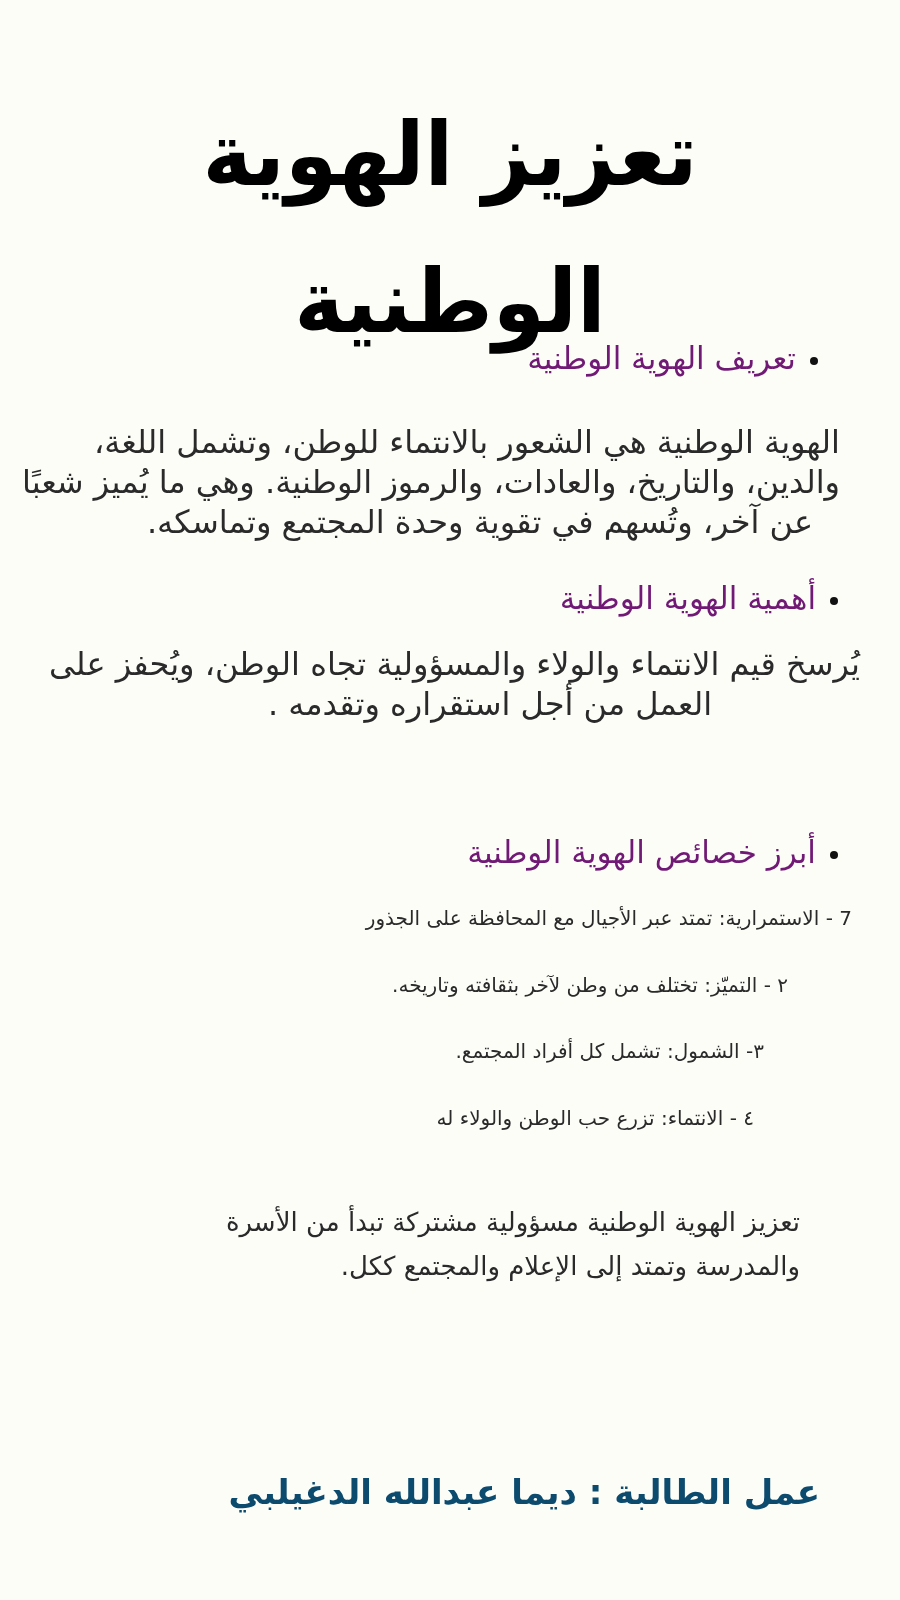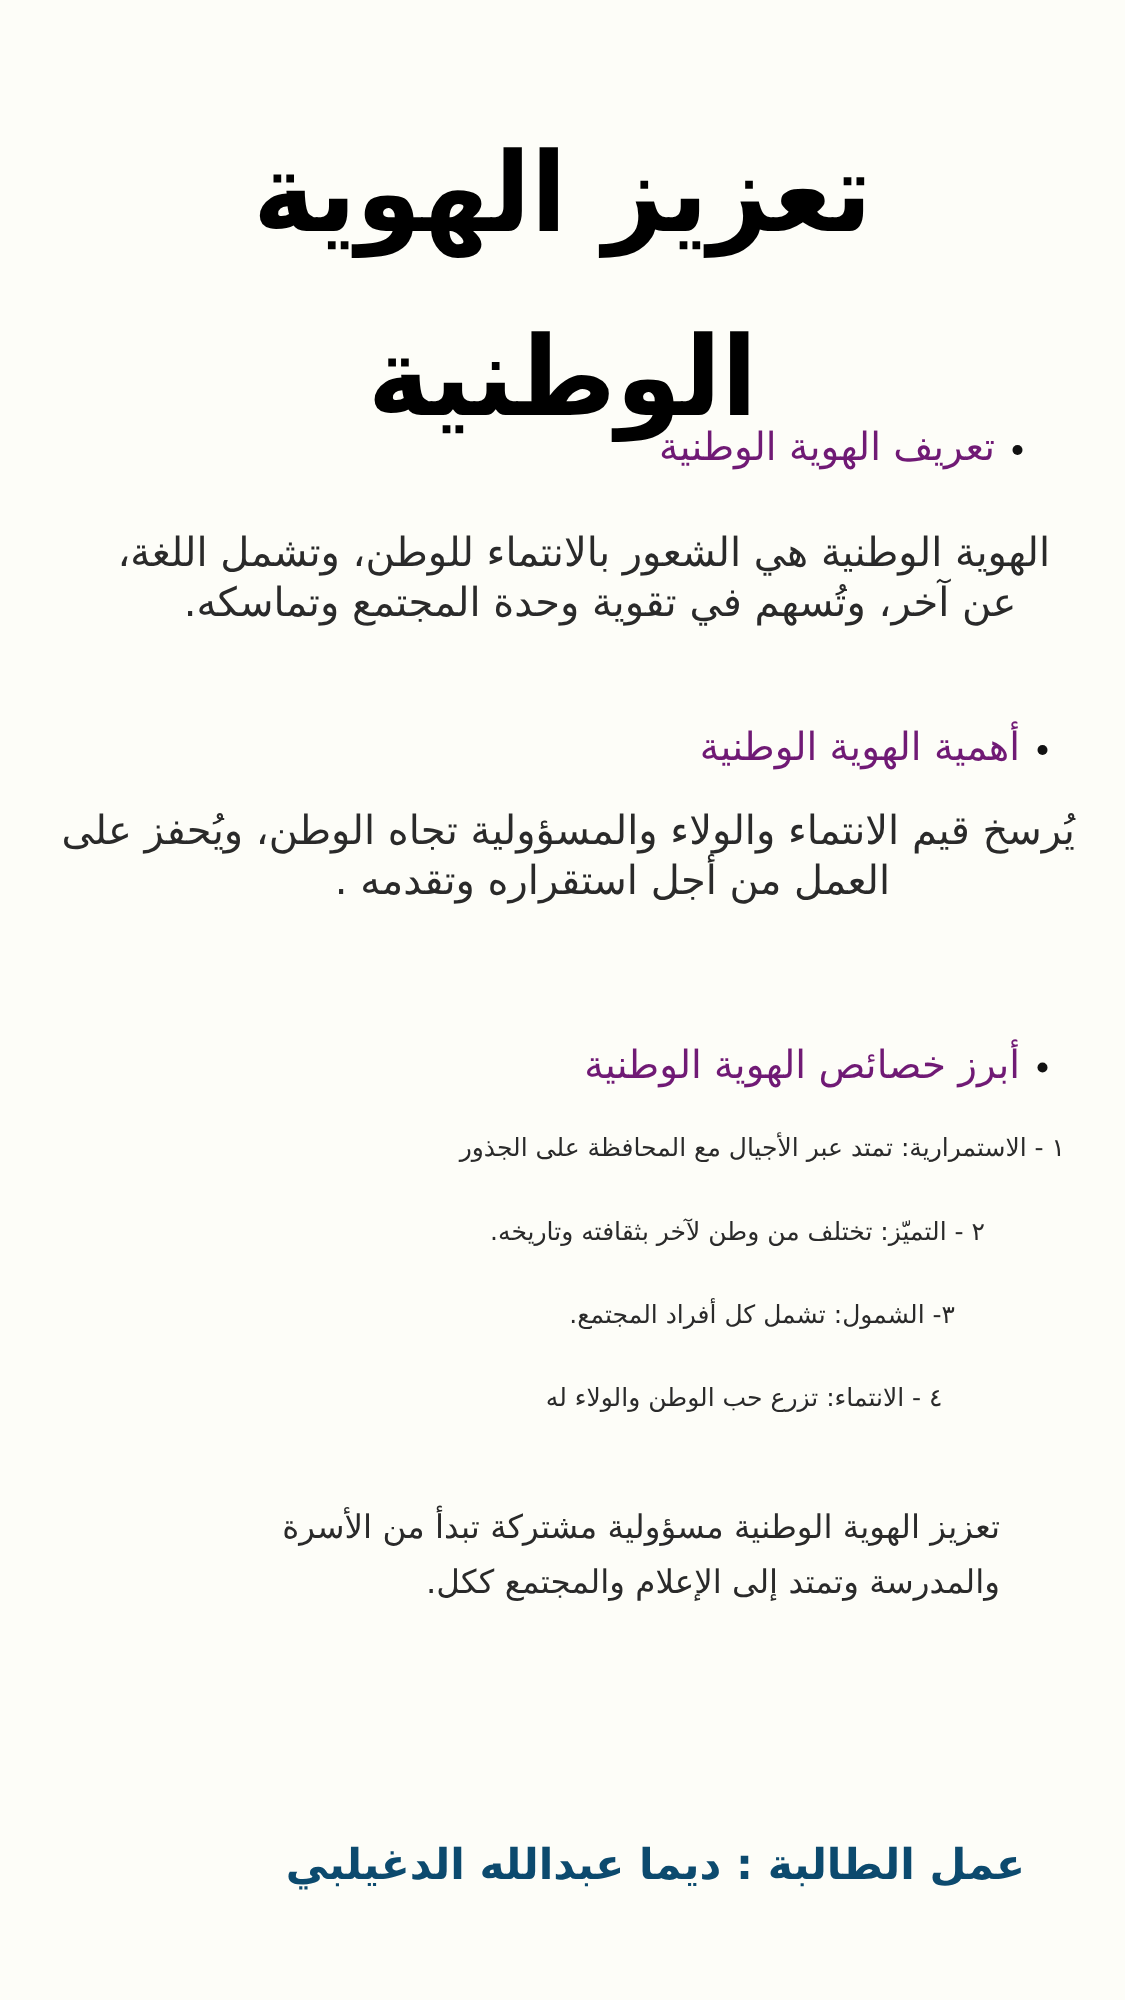--- a/index.html
+++ b/index.html
@@ -88,35 +88,36 @@
 
 <div>
 
   <div class="title">تعزيز الهوية الوطنية</div>
 
   <div class="heading" style="right:82px; top:336px;">
     <span class="bullet"></span><span>تعريف الهوية الوطنية</span>
   </div>
   <div class="para" style="left:120px; top:422px; width:720px;">
     <span class="line">الهوية الوطنية هي الشعور بالانتماء للوطن، وتشمل اللغة،</span>
+    <span class="line">والدين، والتاريخ، والعادات، والرموز الوطنية. وهي ما يُميز شعبًا</span>
     <span class="line">عن آخر، وتُسهم في تقوية وحدة المجتمع وتماسكه.</span>
   </div>
 
   <div class="heading" style="right:62px; top:576px;margin-left:30px;">
     <span class="bullet"></span><span>أهمية الهوية الوطنية</span>
   </div>
   <div class="para" style="left:120px; top:644px; width:740px;">
     <span class="line">يُرسخ قيم الانتماء والولاء والمسؤولية تجاه الوطن، ويُحفز على</span>
     <span class="line">العمل من أجل استقراره وتقدمه .</span>
   </div>
 
   <div class="heading" style="right:62px; top:830px;">
     <span class="bullet"></span><span>أبرز خصائص الهوية الوطنية</span>
   </div>
-  <div class="item" style="right:48px; top:903px;">١ - الاستمرارية: تمتد عبر الأجيال مع المحافظة على الجذور</div>
+  <div class="item" style="right:48px; top:903px;">7 - الاستمرارية: تمتد عبر الأجيال مع المحافظة على الجذور</div>
   <div class="item" style="right:112px; top:970px;">٢ - التميّز: تختلف من وطن لآخر بثقافته وتاريخه.</div>
   <div class="item" style="right:136px; top:1036px;">٣-  الشمول: تشمل كل أفراد المجتمع.</div>
   <div class="item" style="right:146px; top:1103px;">٤ - الانتماء: تزرع حب الوطن والولاء له</div>
 
   <div class="closing" style="left:100px; top:1200px; width:700px;">
     <span class="line">تعزيز الهوية الوطنية مسؤولية مشتركة تبدأ من الأسرة</span>
     <span class="line">والمدرسة وتمتد إلى الإعلام والمجتمع ككل.</span>
   </div>
 
   <div class="credit">عمل الطالبة : ديما عبدالله الدغيلبي</div>

